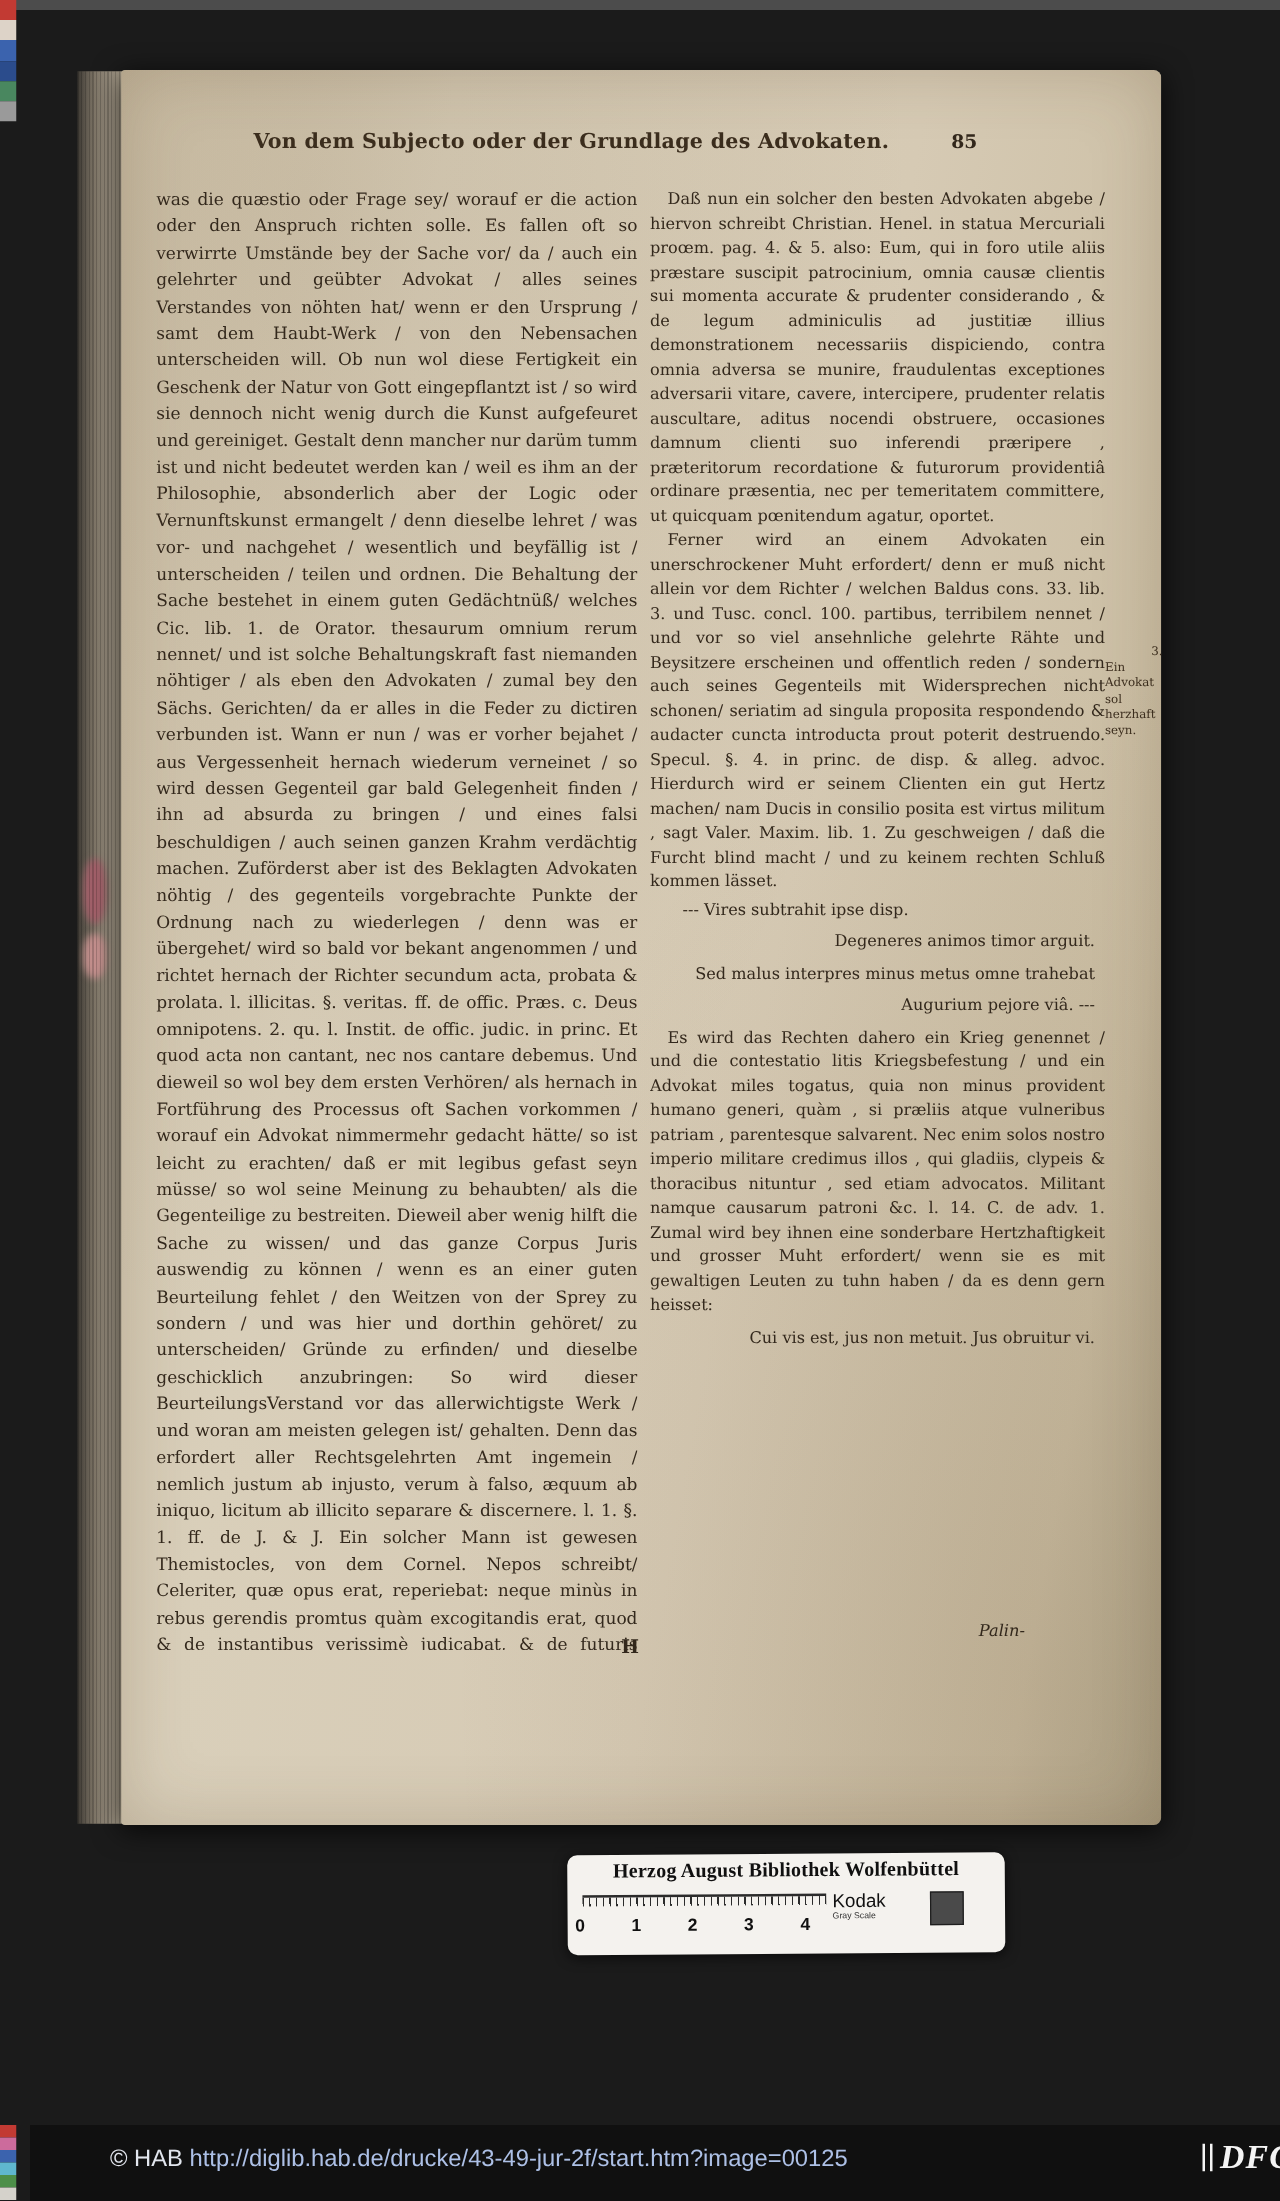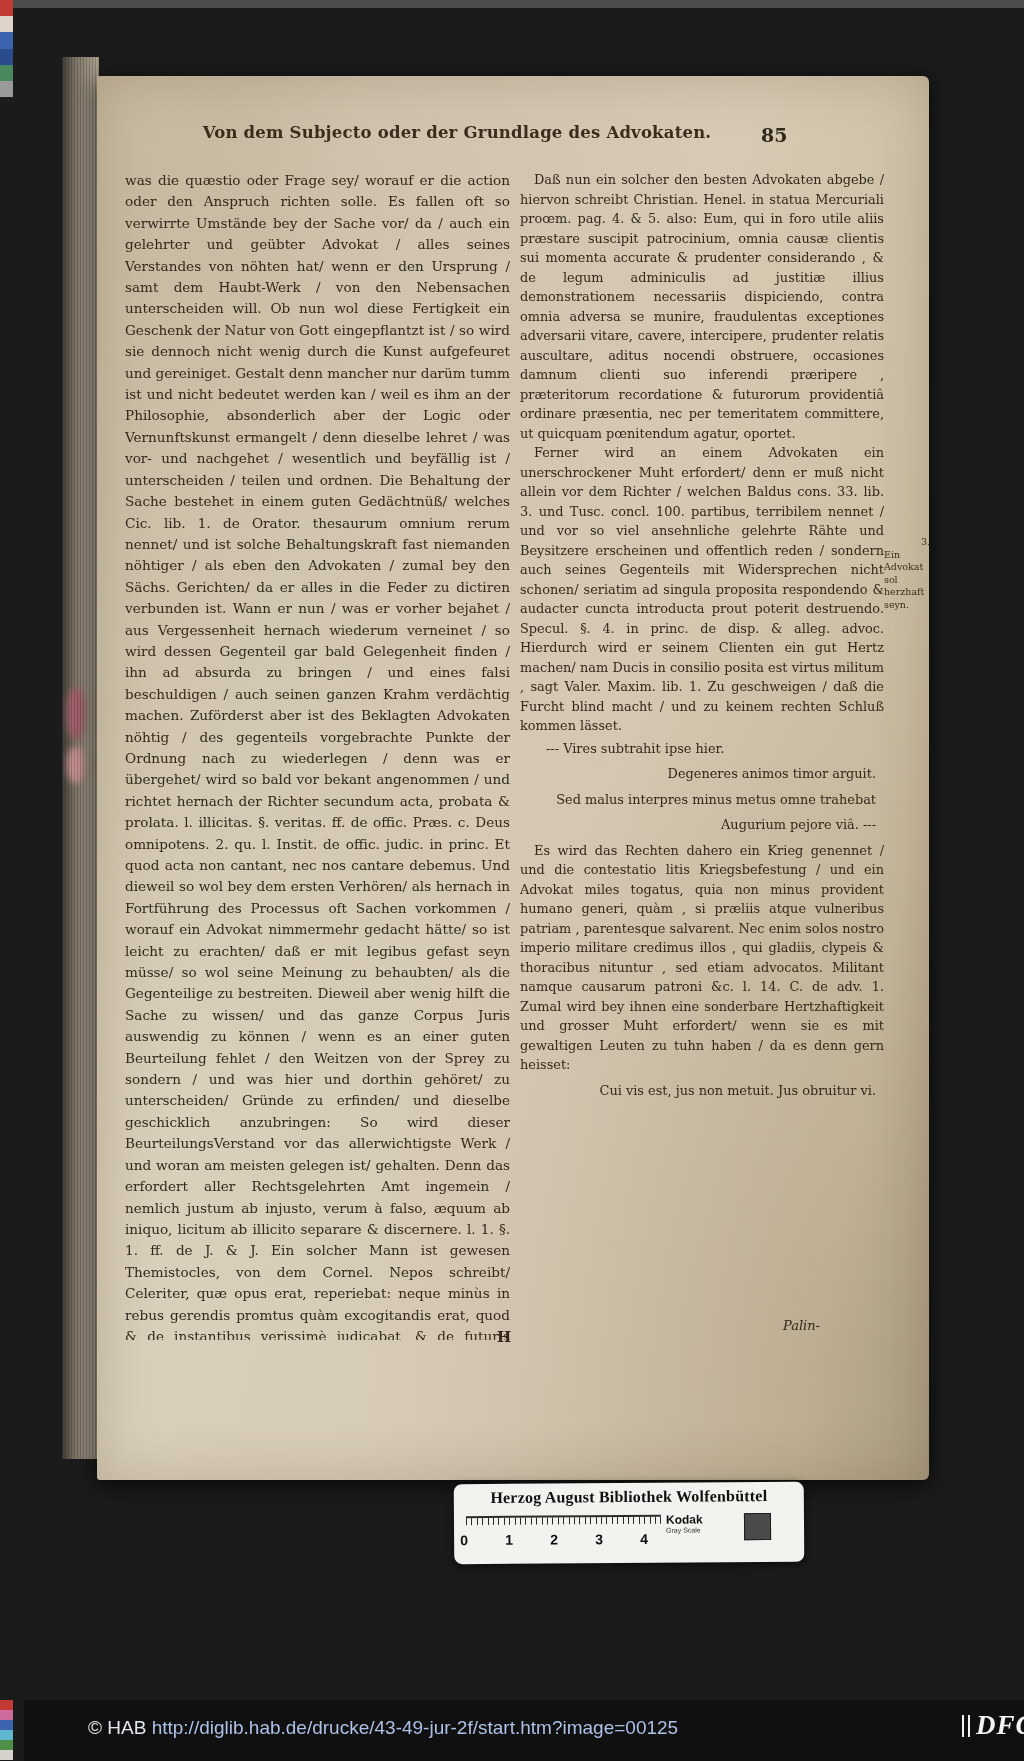--- a/index.html
+++ b/index.html
@@ -22,25 +22,25 @@
   .smudge { position:absolute; border-radius:45%; filter:blur(3px); }
   .s1 { left:5px; top:630px; width:18px; height:52px; background:#a3606a; }
   .s2 { left:5px; top:690px; width:18px; height:36px; background:#c5908e; }
 
   .page { position:absolute; left:97px; top:56px; width:832px; height:1404px;
     background:
       radial-gradient(ellipse at 18% 8%, rgba(120,95,60,.14), transparent 50%),
       radial-gradient(ellipse at 88% 92%, rgba(110,85,55,.16), transparent 45%),
       linear-gradient(100deg,#cfc3ab 0%,#d9cfba 25%,#d6cab4 60%,#cabda2 88%,#b2a78b 100%);
     box-shadow:0 4px 22px rgba(0,0,0,.75), inset 0 0 55px rgba(80,60,30,.22);
-    border-radius:3px 6px 6px 3px; color:#32271b;margin-top:20px; }
+    border-radius:3px 6px 6px 3px; color:#32271b; }
 
   .header-title { position:absolute; top:47px; left:30px; width:660px; text-align:center;
     font-weight:bold; font-size:16.5px; letter-spacing:.2px; color:#3b2d1d; }
-  .page-number { position:absolute; top:48px; left:664px; font-weight:bold; font-size:19px; }
+  .page-number { position:absolute; top:48px; left:664px; font-weight:bold; font-size:15px; }
 
   .col { position:absolute; top:94px; text-align:justify; overflow:hidden; color:#33281c; }
   .col-left  { left:28px;  width:385px; height:1170px; font-size:13.6px; line-height:21.4px; }
   .col-right { left:423px; width:364px; height:1170px; font-size:12.9px; line-height:19.5px; }
   .col p { text-indent:14px; }
   .col p.p-first, .col p.p-flush { text-indent:0; }
   .verse-indent { margin:3px 0 3px 26px; text-align:left; text-indent:0 !important; }
   .verse-center { margin:6px 8px; text-align:right; text-indent:0 !important; }
 
   .margin-note { position:absolute; top:460px; left:787px; width:52px;
@@ -55,21 +55,21 @@
     transform:rotate(-.4deg); color:#101010; z-index:4; }
   .label-title { text-align:center; font-family:"Liberation Serif", serif; font-weight:bold;
     font-size:16px; padding-top:5px; letter-spacing:.2px; }
   .ruler { position:absolute; left:12px; top:32px; width:195px; height:9px;
     border-top:2px solid #2b2b2b;
     background:repeating-linear-gradient(90deg,#2b2b2b 0 1px,transparent 1px 5.4px); }
   .scale-numbers { position:absolute; left:6px; top:48px; width:188px; display:flex;
     justify-content:space-between; font-family:"Liberation Sans", sans-serif;
     font-size:14px; font-weight:bold; }
   .kodak { position:absolute; left:212px; top:30px; font-family:"Liberation Sans", sans-serif; }
-  .kodak-brand { font-weight:bold; font-size:12px; }
+  .kodak-brand { font-weight:normal; font-size:15px;text-align:right; }
   .kodak-sub { font-size:7px; color:#333; }
   .gray-swatch { position:absolute; left:290px; top:31px; width:27px; height:27px;
     background:#4a4a4a; border:1px solid #1e1e1e; }
 
   .bottom-bar { position:absolute; left:0; top:1700px; width:1024px; height:61px; background:#101010;margin-left:24px; }
   .credit { position:absolute; left:64px; top:17px; font-family:"Liberation Sans", sans-serif;
     font-size:19px; color:#e2e6ee; white-space:nowrap; }
   .credit .url { color:#adc0e6; }
   .dfg { position:absolute; right:12px; top:10px; font-family:"Liberation Serif", serif;
     font-weight:bold; font-style:italic; font-size:27px; color:#f4f4f4; letter-spacing:1px;
@@ -102,21 +102,21 @@
     <div class="header-title">Von dem Subjecto oder der Grundlage des Advokaten.</div>
     <div class="page-number">85</div>
 
     <div class="col col-left">
       <p class="p-first">was die quæstio oder Frage sey/ worauf er die action oder den Anspruch richten solle. Es fallen oft so verwirrte Umstände bey der Sache vor/ da / auch ein gelehrter und geübter Advokat / alles seines Verstandes von nöhten hat/ wenn er den Ursprung / samt dem Haubt-Werk / von den Nebensachen unterscheiden will. Ob nun wol diese Fertigkeit ein Geschenk der Natur von Gott eingepflantzt ist / so wird sie dennoch nicht wenig durch die Kunst aufgefeuret und gereiniget. Gestalt denn mancher nur darüm tumm ist und nicht bedeutet werden kan / weil es ihm an der Philosophie, absonderlich aber der Logic oder Vernunftskunst ermangelt / denn dieselbe lehret / was vor- und nachgehet / wesentlich und beyfällig ist / unterscheiden / teilen und ordnen. Die Behaltung der Sache bestehet in einem guten Gedächtnüß/ welches Cic. lib. 1. de Orator. thesaurum omnium rerum nennet/ und ist solche Behaltungskraft fast niemanden nöhtiger / als eben den Advokaten / zumal bey den Sächs. Gerichten/ da er alles in die Feder zu dictiren verbunden ist. Wann er nun / was er vorher bejahet / aus Vergessenheit hernach wiederum verneinet / so wird dessen Gegenteil gar bald Gelegenheit finden / ihn ad absurda zu bringen / und eines falsi beschuldigen / auch seinen ganzen Krahm verdächtig machen. Zuförderst aber ist des Beklagten Advokaten nöhtig / des gegenteils vorgebrachte Punkte der Ordnung nach zu wiederlegen / denn was er übergehet/ wird so bald vor bekant angenommen / und richtet hernach der Richter secundum acta, probata &amp; prolata. l. illicitas. §. veritas. ff. de offic. Præs. c. Deus omnipotens. 2. qu. l. Instit. de offic. judic. in princ. Et quod acta non cantant, nec nos cantare debemus. Und dieweil so wol bey dem ersten Verhören/ als hernach in Fortführung des Processus oft Sachen vorkommen / worauf ein Advokat nimmermehr gedacht hätte/ so ist leicht zu erachten/ daß er mit legibus gefast seyn müsse/ so wol seine Meinung zu behaubten/ als die Gegenteilige zu bestreiten. Dieweil aber wenig hilft die Sache zu wissen/ und das ganze Corpus Juris auswendig zu können / wenn es an einer guten Beurteilung fehlet / den Weitzen von der Sprey zu sondern / und was hier und dorthin gehöret/ zu unterscheiden/ Gründe zu erfinden/ und dieselbe geschicklich anzubringen: So wird dieser BeurteilungsVerstand vor das allerwichtigste Werk / und woran am meisten gelegen ist/ gehalten. Denn das erfordert aller Rechtsgelehrten Amt ingemein / nemlich justum ab injusto, verum à falso, æquum ab iniquo, licitum ab illicito separare &amp; discernere. l. 1. §. 1. ff. de J. &amp; J. Ein solcher Mann ist gewesen Themistocles, von dem Cornel. Nepos schreibt/ Celeriter, quæ opus erat, reperiebat: neque minùs in rebus gerendis promtus quàm excogitandis erat, quod &amp; de instantibus verissimè judicabat, &amp; de futuris callidissimè conjiciebat.</p>
     </div>
 
     <div class="col col-right">
       <p>Daß nun ein solcher den besten Advokaten abgebe / hiervon schreibt Christian. Henel. in statua Mercuriali proœm. pag. 4. &amp; 5. also: Eum, qui in foro utile aliis præstare suscipit patrocinium, omnia causæ clientis sui momenta accurate &amp; prudenter considerando , &amp; de legum adminiculis ad justitiæ illius demonstrationem necessariis dispiciendo, contra omnia adversa se munire, fraudulentas exceptiones adversarii vitare, cavere, intercipere, prudenter relatis auscultare, aditus nocendi obstruere, occasiones damnum clienti suo inferendi præripere , præteritorum recordatione &amp; futurorum providentiâ ordinare præsentia, nec per temeritatem committere, ut quicquam pœnitendum agatur, oportet.</p>
       <p>Ferner wird an einem Advokaten ein unerschrockener Muht erfordert/ denn er muß nicht allein vor dem Richter / welchen Baldus cons. 33. lib. 3. und Tusc. concl. 100. partibus, terribilem nennet / und vor so viel ansehnliche gelehrte Rähte und Beysitzere erscheinen und offentlich reden / sondern auch seines Gegenteils mit Widersprechen nicht schonen/ seriatim ad singula proposita respondendo &amp; audacter cuncta introducta prout poterit destruendo. Specul. §. 4. in princ. de disp. &amp; alleg. advoc. Hierdurch wird er seinem Clienten ein gut Hertz machen/ nam Ducis in consilio posita est virtus militum , sagt Valer. Maxim. lib. 1. Zu geschweigen / daß die Furcht blind macht / und zu keinem rechten Schluß kommen lässet.</p>
-      <p class="verse-indent">--- Vires subtrahit ipse hier.</p>
+      <p class="verse-indent">--- Vires subtrahit ipse disp.</p>
       <p class="verse-center">Degeneres animos timor arguit.</p>
       <p class="verse-center">Sed malus interpres minus metus omne trahebat</p>
       <p class="verse-center">Augurium pejore viâ. ---</p>
       <p>Es wird das Rechten dahero ein Krieg genennet / und die contestatio litis Kriegsbefestung / und ein Advokat miles togatus, quia non minus provident humano generi, quàm , si præliis atque vulneribus patriam , parentesque salvarent. Nec enim solos nostro imperio militare credimus illos , qui gladiis, clypeis &amp; thoracibus nituntur , sed etiam advocatos. Militant namque causarum patroni &amp;c. l. 14. C. de adv. 1. Zumal wird bey ihnen eine sonderbare Hertzhaftigkeit und grosser Muht erfordert/ wenn sie es mit gewaltigen Leuten zu tuhn haben / da es denn gern heisset:</p>
       <p class="verse-center">Cui vis est, jus non metuit.    Jus obruitur vi.</p>
     </div>
 
     <div class="margin-note">
       <span class="num">3.</span>
       <span>Ein Advokat sol herzhaft seyn.</span>

